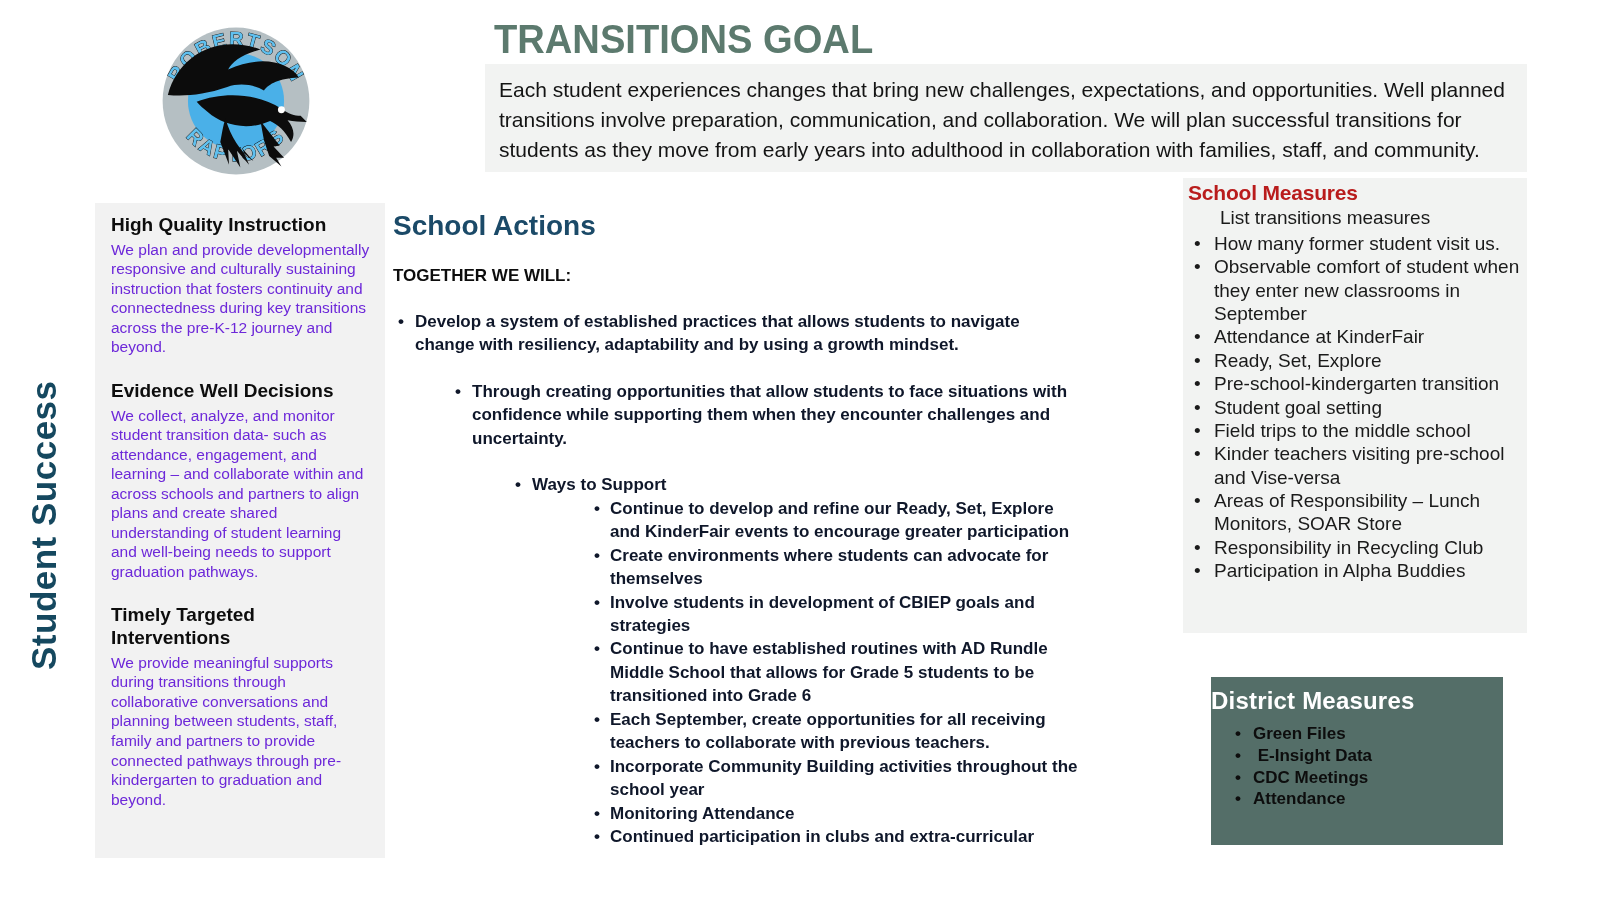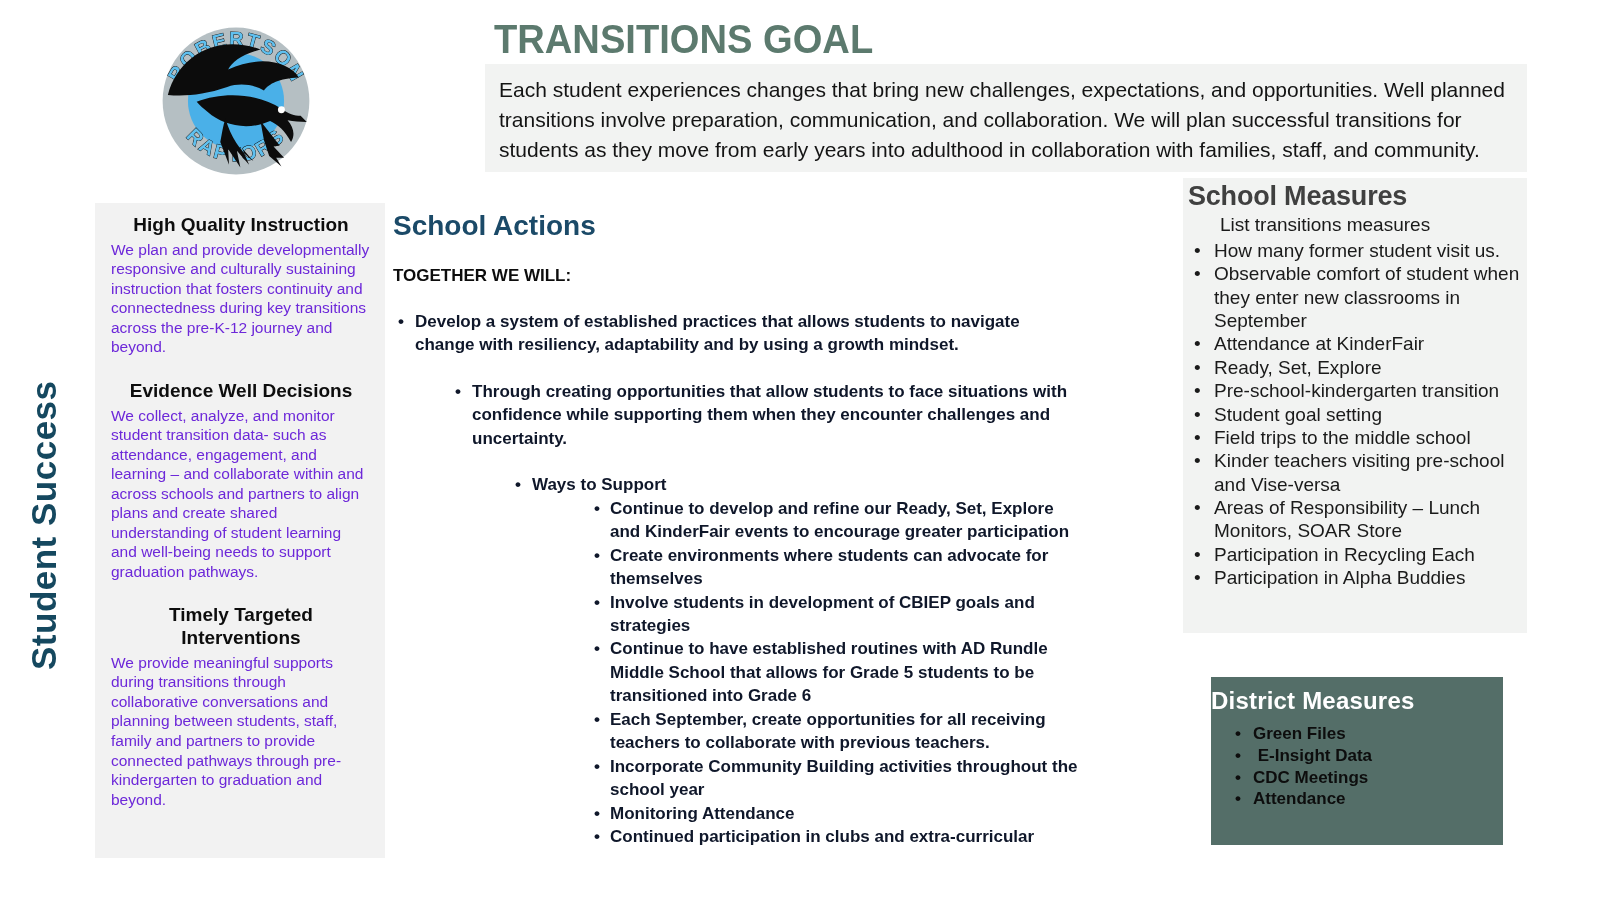--- a/index.html
+++ b/index.html
@@ -20,42 +20,42 @@
   
   .vertical-label { position:absolute; left:24px; top:288px; height:382px;
                     writing-mode:vertical-rl; transform:rotate(180deg);
                     font-size:35px; font-weight:bold; color:#15485f; letter-spacing:0.5px;
                     display:flex; align-items:center; }
 
   
   .pillars { position:absolute; left:95px; top:203px; width:290px; height:655px;
              background:#f2f2f2; padding:11px 14px 10px 16px; }
   .pillar { margin-bottom:23px; }
-  .pillar h3 { font-size:19px; font-weight:bold; color:#0d0d0d; line-height:1.2; margin-bottom:3px;text-align:center; }
+  .pillar h3 { font-size:19px; font-weight:bold; color:#0d0d0d; line-height:1.2; margin-bottom:3px; }
   .pillar p { font-size:15.5px; line-height:1.26; color:#6d28d9; }
 
   
   .actions-heading { position:absolute; left:393px; top:210px; font-size:28px; font-weight:bold;
                      color:#1b4a68; letter-spacing:0px; }
   .actions-intro { position:absolute; left:393px; top:266px; font-size:17px; font-weight:bold; color:#0d0d0d; }
   .actions { position:absolute; left:393px; top:310px; width:690px; font-size:17px; font-weight:bold;
              color:#0f172a; line-height:1.38; }
   .actions ul { list-style:none; }
   .actions li { position:relative; padding-left:22px; }
   .actions li::before { content:"\2022"; position:absolute; left:5px; }
   ul.l1 { margin-bottom:23px; }
   ul.l2 { margin-left:57px; margin-bottom:23px; width:628px; }
   ul.l3 { margin-left:117px; width:566px; }
   ul.l4 { margin-left:56px; width:500px; }
   ul.l4 li::before { left:6px; }
 
   
   .measures-bg { position:absolute; left:1183px; top:178px; width:344px; height:455px; background:#f2f3f2; }
   .measures { position:absolute; left:1188px; top:181px; width:348px; }
-  .measures h2 { font-size:27px; font-weight:bold; color:#404040; letter-spacing:-0.2px; margin-bottom:2px; }
+  .measures h2 { font-size:21px; font-weight:bold; color:#b91c1c; letter-spacing:-0.2px; margin-bottom:2px; }
   .measures .sub { font-size:19px; color:#1a1a1a; margin-bottom:3px;margin-left:32px; }
   .measures ul { list-style:none; }
   .measures li { position:relative; padding-left:26px; font-size:19px; line-height:1.23; color:#1a1a1a; }
   .measures li::before { content:"\2022"; position:absolute; left:6px; }
 
   
   .district { position:absolute; left:1211px; top:677px; width:292px; height:168px;
               background:#546e68; padding:10px 0 0 0; }
   .district h2 { font-size:24px; font-weight:bold; color:#ffffff; text-align:left;
                  letter-spacing:0.2px; margin-bottom:8px; }
@@ -172,21 +172,21 @@
 
         <li>Student goal setting</li>
 
         <li>Field trips to the middle school</li>
 
         <li>Kinder teachers visiting pre-school and Vise-versa</li>
 
 
         <li>Areas of Responsibility – Lunch Monitors, SOAR Store</li>
 
-        <li>Participation in Recycling Each</li>
+        <li>Responsibility in Recycling Club</li>
 
         <li>Participation in Alpha Buddies</li>
       </ul>
   </div>
 
   <div class="district">
     <h2>District Measures</h2>
     <ul>
 
         <li>Green Files</li>

